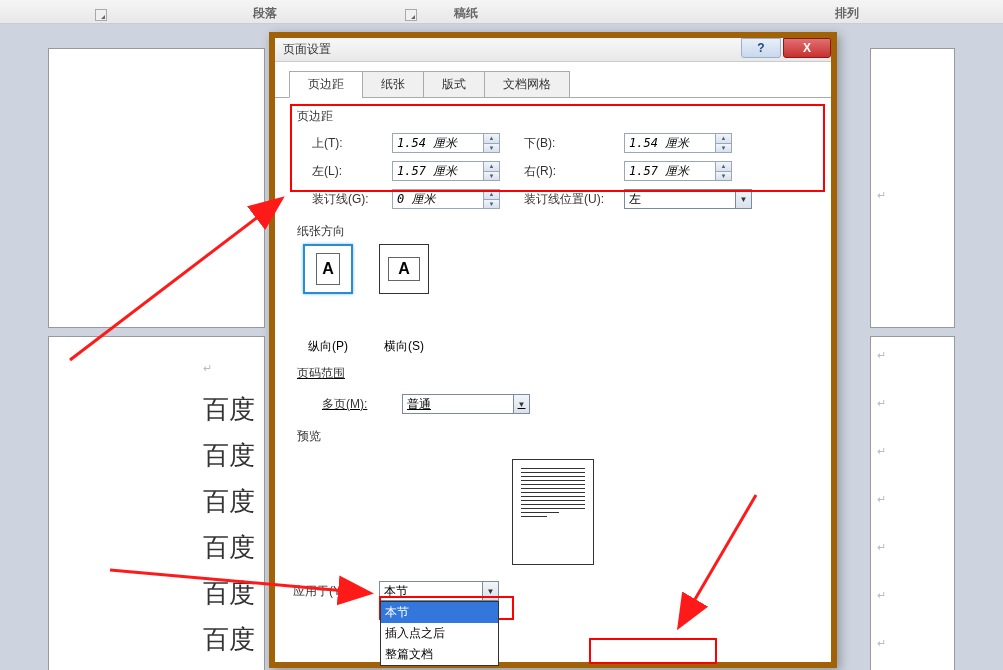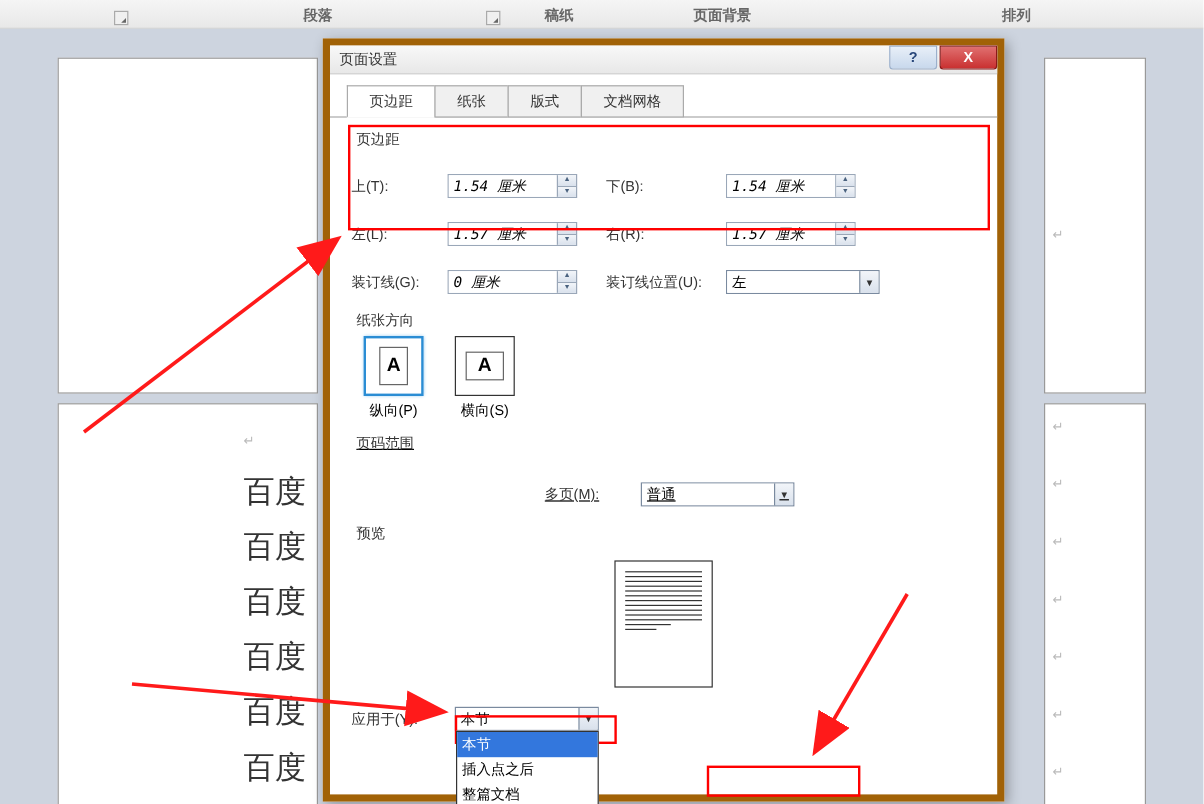--- a/index.html
+++ b/index.html
@@ -33,41 +33,41 @@
     .tab.active { background: #fff; border-bottom-color: #fff; }
     
     .dialog-body { padding: 10px 18px; }
     
     
     .red-box { position: absolute; border: 2px solid #ff0000; pointer-events: none; }
     
     fieldset { border: 1px solid #d4d4d4; border-radius: 2px; padding: 3px 10px 10px 10px; margin-bottom: 10px; position: relative; }
     legend { padding: 0 4px; color: #333; font-size: 12px; }
     
-    .row { display: flex; align-items: center; margin-top: 20px; }
+    .row { display: flex; align-items: center; margin-top: 8px; padding-left: 19px; }
     .lbl { width: 80px; font-size: 12px; color: #333; }
     .lbl2 { width: 100px; font-size: 12px; color: #333; margin-left: 24px; }
     
     .spinner { display: inline-flex; border: 1px solid #9aa7b8; height: 20px; background: #fff; }
     .spinner input { border: none; outline: none; font-family: monospace; font-size: 12px; width: 90px; padding: 0 4px; font-style: italic; }
     .spin-btns { display: flex; flex-direction: column; width: 16px; border-left: 1px solid #9aa7b8; }
     .spin-btns span { flex: 1; background: linear-gradient(to bottom, #f2f5f9, #d9e1ec); display: flex; align-items: center; justify-content: center; font-size: 6px; color: #4a627f; cursor: pointer; }
     .spin-btns span:first-child { border-bottom: 1px solid #9aa7b8; }
     
     .combo { display: inline-flex; border: 1px solid #7a8a9f; height: 20px; background: #fff; }
     .combo input { border: none; outline: none; font-size: 12px; width: 110px; padding: 0 4px; }
     .combo .drop-btn { width: 16px; background: linear-gradient(to bottom, #f2f5f9, #d9e1ec); border-left: 1px solid #7a8a9f; display: flex; align-items: center; justify-content: center; font-size: 8px; color: #333; cursor: pointer; }
     
     
     .orient-row { display: flex; gap: 26px; margin-top: 4px; margin-left: 10px; }
     .orient-item { display: flex; flex-direction: column; align-items: center; gap: 4px; }
     .orient-box { width: 50px; height: 50px; border: 1px solid #333; display: flex; align-items: center; justify-content: center; background: #fff; cursor: pointer; }
     .orient-box.selected { border: 2px solid #2a8dd4; box-shadow: 0 0 3px #7cc0f0; }
     .orient-inner { border: 1px solid #666; display: flex; align-items: center; justify-content: center; font-weight: bold; font-size: 16px; }
-    .orient-label { font-size: 12px; }
+    .orient-label { font-size: 12px; margin-top: 40px; }
     
     
     .preview-box { border: 1px solid #333; width: 82px; height: 106px; margin: 10px auto 0 auto; padding: 8px 8px 24px 8px; display: flex; flex-direction: column; gap: 3px; background: #fff; }
     .preview-line { height: 1px; background: #333; }
     
     
     .apply-row { position: relative; display: flex; align-items: center; margin-top: 12px; }
     .open-dropdown { position: absolute; left: 0; top: 19px; border: 1px solid #333; background: #fff; width: 119px; z-index: 5; }
     .open-dropdown .dd-item { padding: 2px 4px; font-size: 12px; cursor: pointer; }
     .open-dropdown .dd-item.selected { background: #3377dd; color: #fff; }
@@ -86,23 +86,20 @@
 <div class="ribbon">
   <div class="ribbon-group" style="left:0; width:110px;">
       <div class="ribbon-anchor"></div>
     </div>
   <div class="ribbon-group" style="left:110px; width:310px;">
       <span>段落</span>
       <div class="ribbon-anchor"></div>
     </div>
   <div class="ribbon-group" style="left:420px; width:92px;">
       <span>稿纸</span>
-    </div>
-  <div class="ribbon-group" style="left:512px; width:180px;">
-      <span>页面背景</span>
     </div>
   <div class="ribbon-group" style="left:692px; width:310px;">
       <span>排列</span>
     </div>
 </div>
 
 <div class="doc-bg">
   <div class="page1"></div>
   <div class="page2a">
     <span class="pmarker" style="left:154px; top:8px;">↵</span>
@@ -221,21 +218,21 @@
                 <span>A</span>
               </div>
           </div>
           <span class="orient-label">横向(S)</span>
         </div>
       </div>
     </fieldset>
 
     <fieldset style="border:none; padding:4px 0;text-decoration:underline;">
       <legend>页码范围</legend>
-      <div class="row" style="margin-left:10px;justify-content:center;">
+      <div class="row" style="margin-left:10px;">
         <span class="lbl">多页(M):</span>
         <div class="combo">
           <input type="text" readonly="" value="普通" style="">
           <div class="drop-btn">▼</div>
         </div>
       </div>
     </fieldset>
 
     <fieldset style="border:none; padding:4px 0;">
       <legend>预览</legend>

